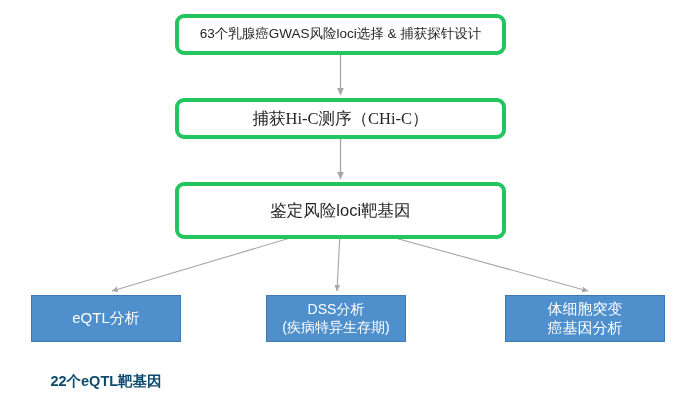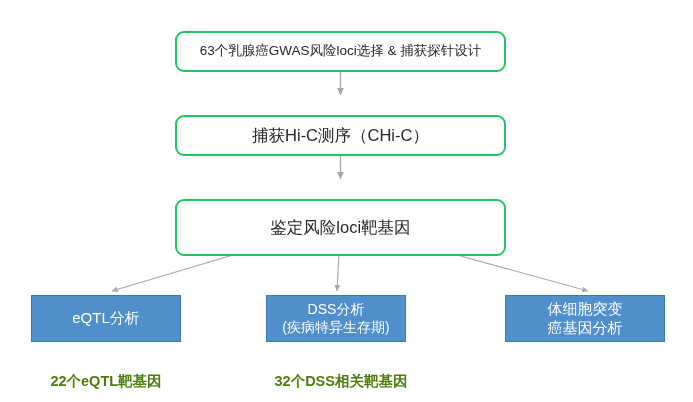--- a/index.html
+++ b/index.html
@@ -32,43 +32,43 @@
     height: 402px;
     z-index: 1;
   }
 
   
   .process-box {
     position: absolute;
     z-index: 2;
     box-sizing: border-box;
     background: #ffffff;
-    border: 2px solid #22c55e;
+    border: 4px solid #22c55e;
     border-radius: 9px;
     display: flex;
     align-items: center;
     justify-content: center;
     color: #262626;
     text-align: center;
     line-height: 1.2;
-    margin-top: 17px;
   }
   #box-loci-selection {
     left: 175px;
     top: 14px;
     width: 331px;
     height: 41px;
     font-size: 13.5px;
   }
   #box-chic-sequencing {
     left: 175px;
     top: 98px;
     width: 331px;
     height: 41px;
     font-size: 16.5px;
+    font-family: Liberation Serif, serif;
   }
   #box-target-genes {
     left: 175px;
     top: 182px;
     width: 331px;
     height: 57px;
     font-size: 16.5px;
   }
 
   
@@ -107,21 +107,21 @@
     height: 47px;
   }
   .analysis-line { display: block; }
 
   
   .result-caption {
     position: absolute;
     z-index: 2;
     font-weight: bold;
     font-size: 14.5px;
-    color: #4d7c0f;
+    color: #0c4a6e;
     white-space: nowrap;
     text-align: center;
   }
   #result-eqtl {
     left: 11px;
     top: 372px;
     width: 190px;
   }
   #result-dss {
     left: 246px;
@@ -178,16 +178,15 @@
     <span class="analysis-line">癌基因分析</span>
   </div>
 
   <div class="analysis-box" id="box-dss-analysis">
     <span class="analysis-line">DSS分析</span>
     <span class="analysis-line">(疾病特异生存期)</span>
   </div>
 
   <div class="result-caption" id="result-eqtl">22个eQTL靶基因</div>
 
-  <div class="result-caption" id="result-dss">32个DSS相关靶基因</div>
 
 
 </div>
 
 </body></html>

